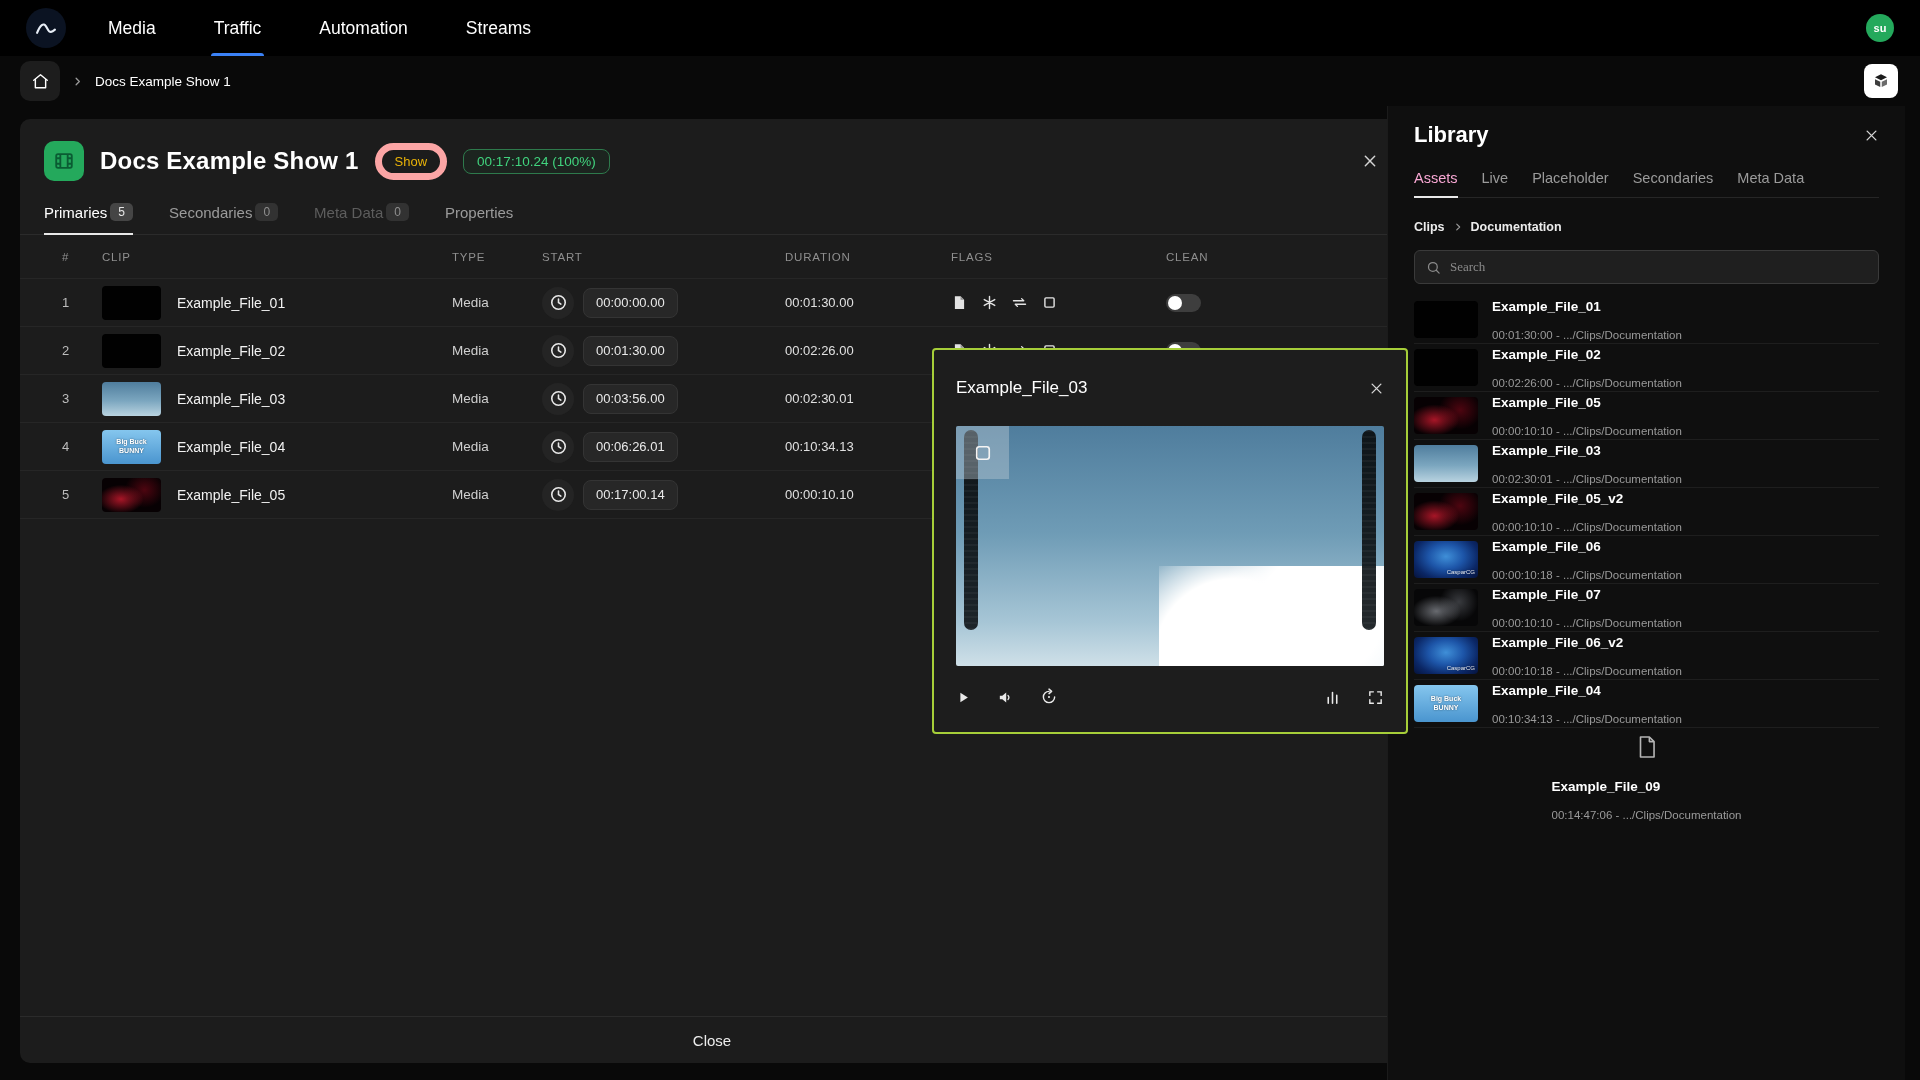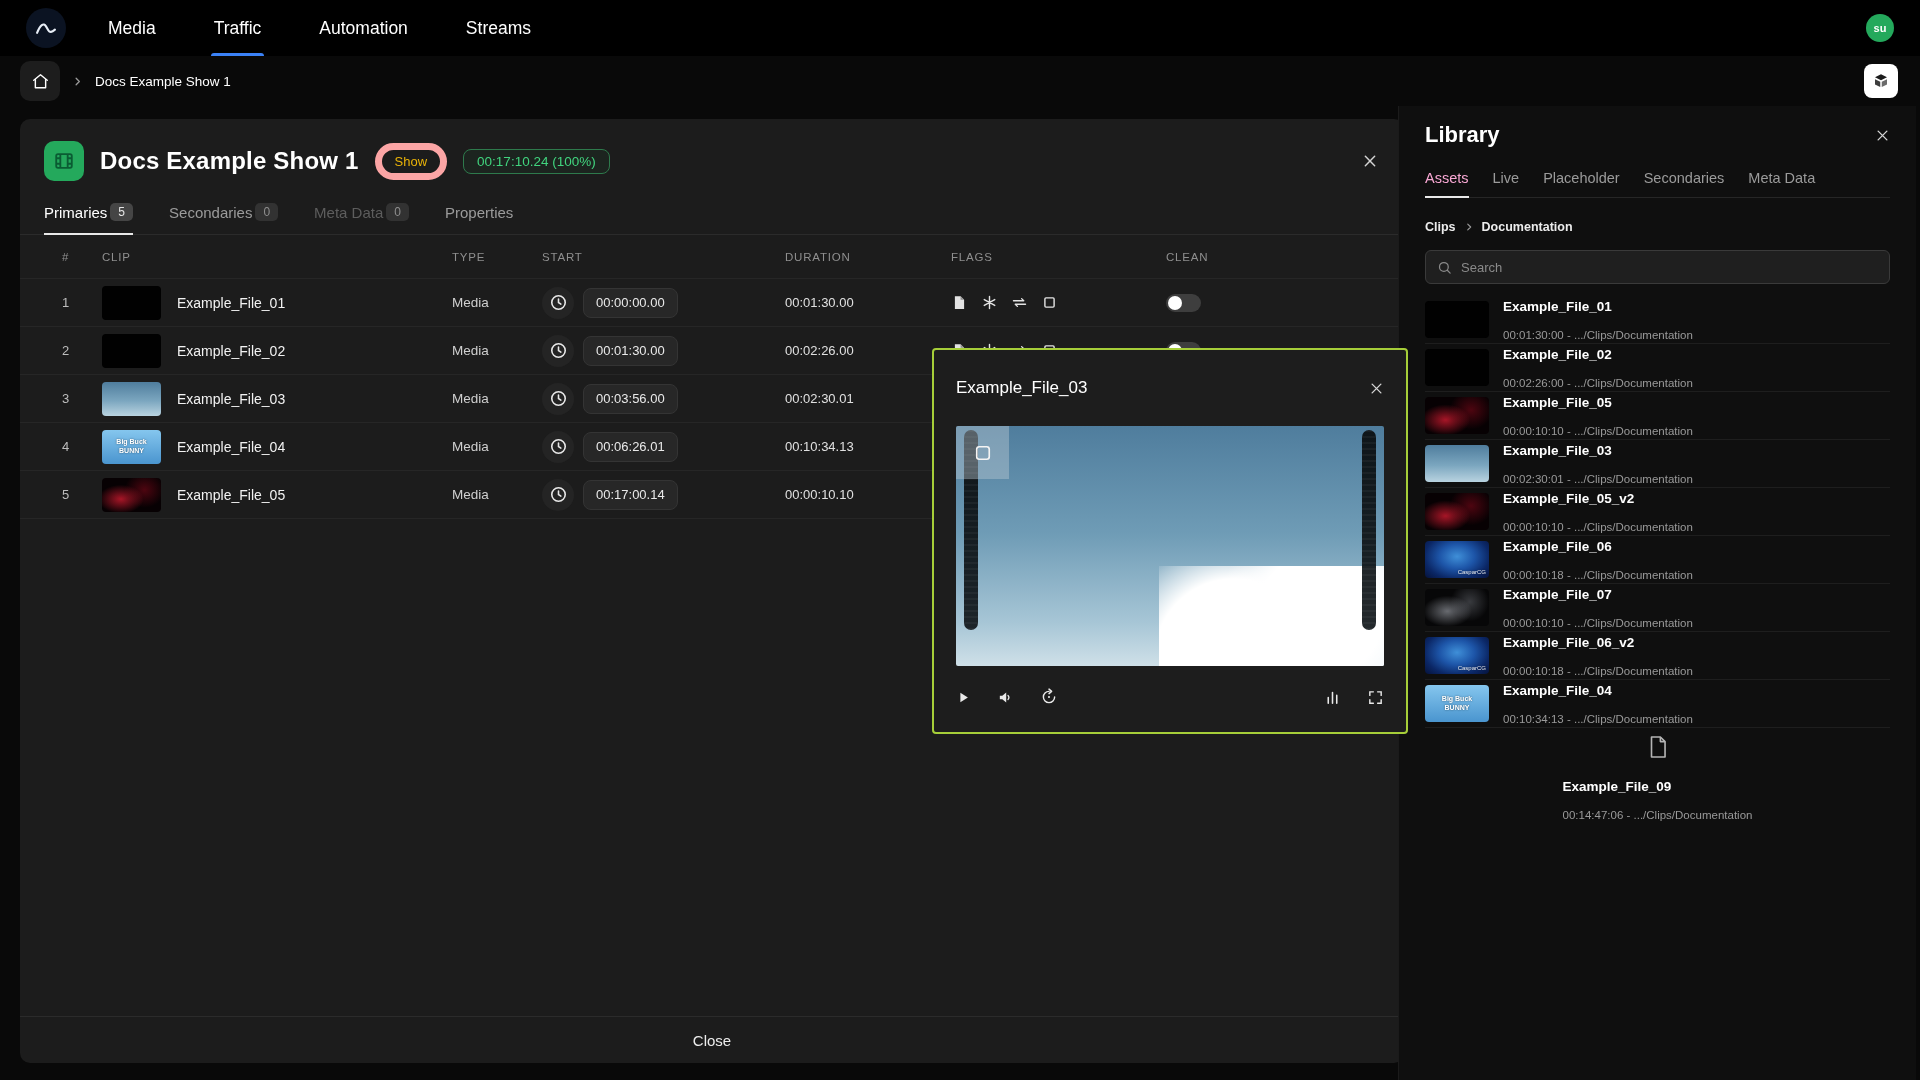--- a/index.html
+++ b/index.html
@@ -76,30 +76,30 @@
   .vu { position: absolute; top: 4px; width: 14px; height: 200px; border-radius: 7px;
     background: linear-gradient(180deg, rgba(10,14,16,.93), rgba(18,24,28,.93));
     background-image: repeating-linear-gradient(180deg, rgba(255,255,255,.045) 0 2px, rgba(0,0,0,0) 2px 6px), linear-gradient(180deg, rgba(10,14,16,.93), rgba(18,24,28,.93)); }
   .vu-left { left: 8px; } .vu-right { right: 8px; }
   .overlay-chip { position: absolute; left: 0; top: 0; width: 53px; height: 53px; background: rgba(188,202,212,.42); display: flex; align-items: center; justify-content: center; cursor: pointer; }
   .controls { height: 62px; display: flex; align-items: center; gap: 26px; }
   .ctl { display: inline-flex; align-items: center; justify-content: center; cursor: pointer; }
   .ctl.right { margin-left: auto; }
 
   
-  .sidebar { position: absolute; top: 106px; right: 4px; bottom: 0; width: 518px; background: #0f0f0f; border-left: 1px solid #1b1b1b; padding: 0 26px; z-index: 3; }
+  .sidebar { position: absolute; top: 106px; right: 15px; bottom: 0; width: 518px; background: #0f0f0f; border-left: 1px solid #1b1b1b; padding: 0 26px; z-index: 3; }
   .lib-header { display: flex; align-items: center; padding-top: 16px; }
   .lib-title { font-size: 22px; font-weight: 700; color: #fff; }
   .lib-tabs { display: flex; gap: 24px; margin-top: 14px; border-bottom: 1px solid #262626; }
   .lib-tab { padding: 8px 0 11px; font-size: 14.5px; color: #9b9b9b; position: relative; cursor: pointer; }
   .lib-tab.active { color: #f9a8d4; }
   .lib-tab.active::after { content: ""; position: absolute; left: 0; right: 0; bottom: -1px; height: 2px; background: #e8e8e8; }
   .lib-crumbs { margin-top: 22px; display: flex; align-items: center; gap: 8px; font-size: 12.5px; color: #ececec; font-weight: 600; }
   .lib-search { margin-top: 16px; height: 34px; background: #1f1f1f; border: 1px solid #3a3a3a; border-radius: 6px; display: flex; align-items: center; gap: 9px; padding: 0 11px; }
-  .search-input { flex: 1; background: transparent; border: none; outline: none; color: #e5e5e5; font-size: 13px; font-family: Liberation Sans, sans-serif; }
+  .search-input { flex: 1; background: transparent; border: none; outline: none; color: #e5e5e5; font-size: 13px; font-family: Liberation Serif, serif; }
   .search-input::placeholder { color: #8a8a8a; }
   .lib-list { margin-top: 12px; }
   .lib-item { display: flex; align-items: center; gap: 14px; height: 48px; border-bottom: 1px solid #1e1e1e; cursor: pointer; }
   .lib-item:last-child { border-bottom: none; flex-direction: column; }
   .lib-text { display: flex; flex-direction: column; }
   .lib-name { font-size: 13.5px; font-weight: 700; color: #fff; }
   .lib-meta { font-size: 11.5px; color: #9a9a9a; margin-top: 15px; }
 
   
   .thumb { display: inline-flex; align-items: center; justify-content: center; position: relative; border-radius: 4px; overflow: hidden; flex: none; }

